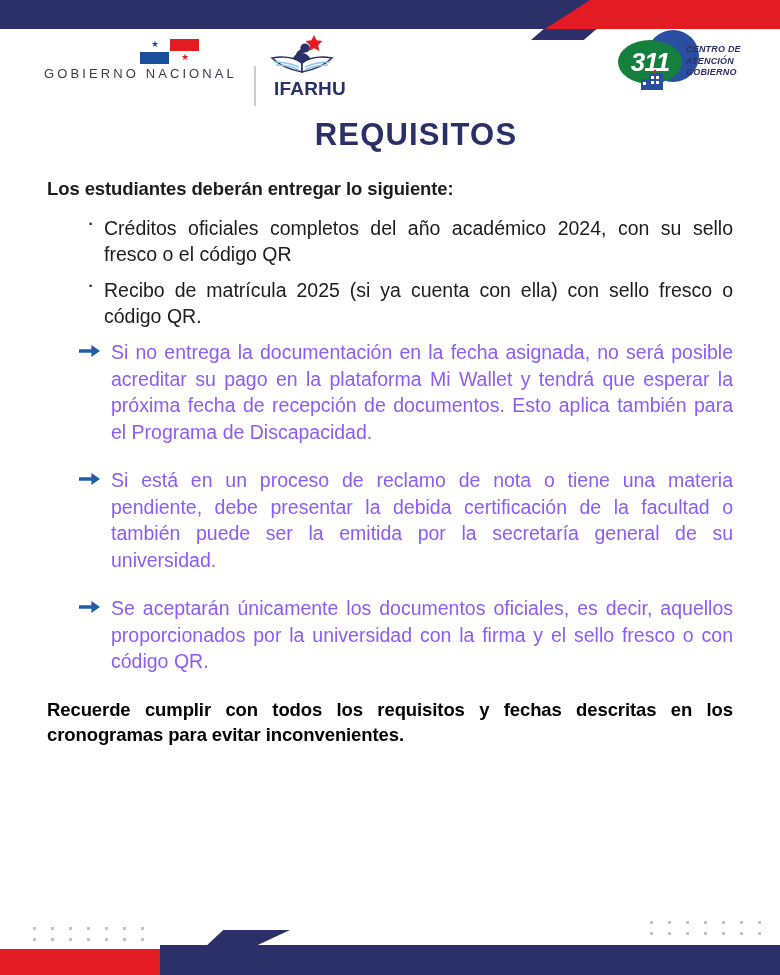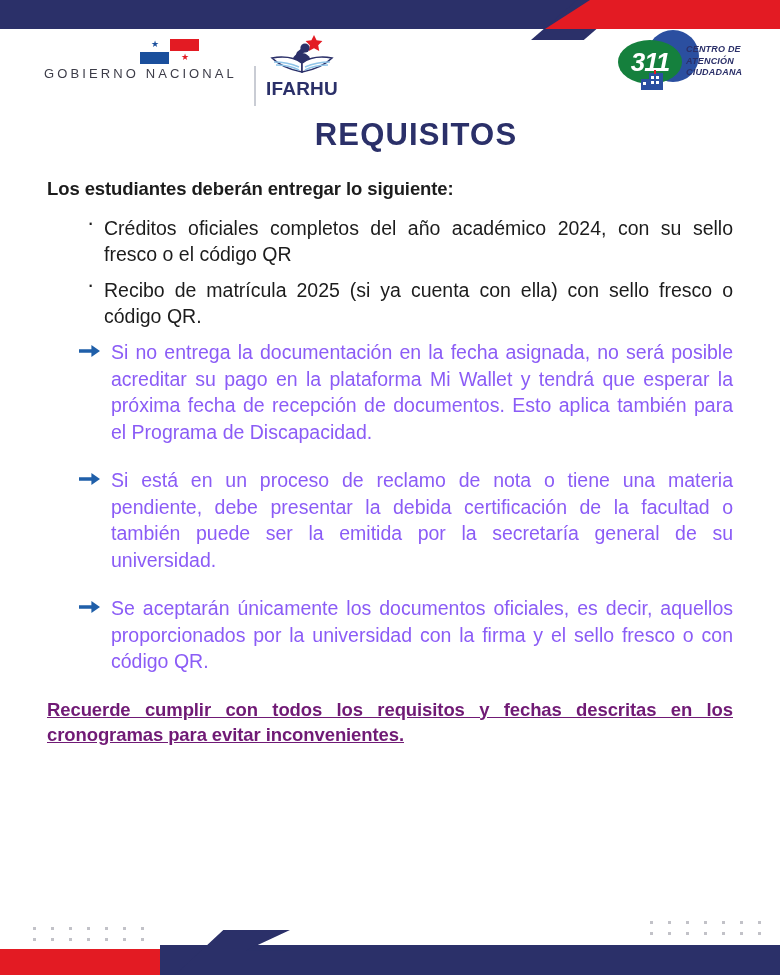--- a/index.html
+++ b/index.html
@@ -139,21 +139,21 @@
     height: 72px;
   }
   .ifarhu-mark {
     position: absolute;
     left: 0; top: 0;
     width: 76px;
     height: 46px;
   }
   .ifarhu-text {
     position: absolute;
-    left: 0;
+    left: 8px;
     top: 44px;
     width: 76px;
     text-align: center;
     font-size: 19px;
     font-weight: bold;
     letter-spacing: 0.2px;
     color: #2b3069;
   }
 
   .logo311 {
@@ -268,25 +268,24 @@
     left: 0;
     top: 2px;
     width: 22px;
     height: 20px;
   }
 
   .closing {
     margin-top: 14px;
     font-size: 18.5px;
     font-weight: bold;
-    color: #701a75;
+    color: #000000;
     line-height: 25px;
     text-align: justify;
     letter-spacing: -0.1px;
-    text-decoration: underline;
   }
 
   
   .footer {
     position: absolute;
     bottom: 0; left: 0;
     width: 780px;
     height: 62px;
     overflow: hidden;
   }
@@ -380,21 +379,21 @@
       <rect x="11" y="6" width="3" height="3" fill="#ffffff"></rect>
       <rect x="16" y="6" width="3" height="3" fill="#ffffff"></rect>
       <rect x="11" y="11" width="3" height="3" fill="#ffffff"></rect>
       <rect x="16" y="11" width="3" height="3" fill="#ffffff"></rect>
       <rect x="3" y="12" width="3" height="3" fill="#ffffff"></rect>
       <rect x="14" y="0" width="2" height="4" fill="#e31b23"></rect>
     </svg>
     <div class="cac-text">
       <div>CENTRO DE</div>
       <div>ATENCIÓN</div>
-      <div>CIUDADANA</div>
+      <div>GOBIERNO</div>
     </div>
   </div>
 </div>
 
 <div class="title">REQUISITOS</div>
 
 <div class="content">
 
   <div class="section-head">Los estudiantes deberán entregar lo siguiente:</div>
 

